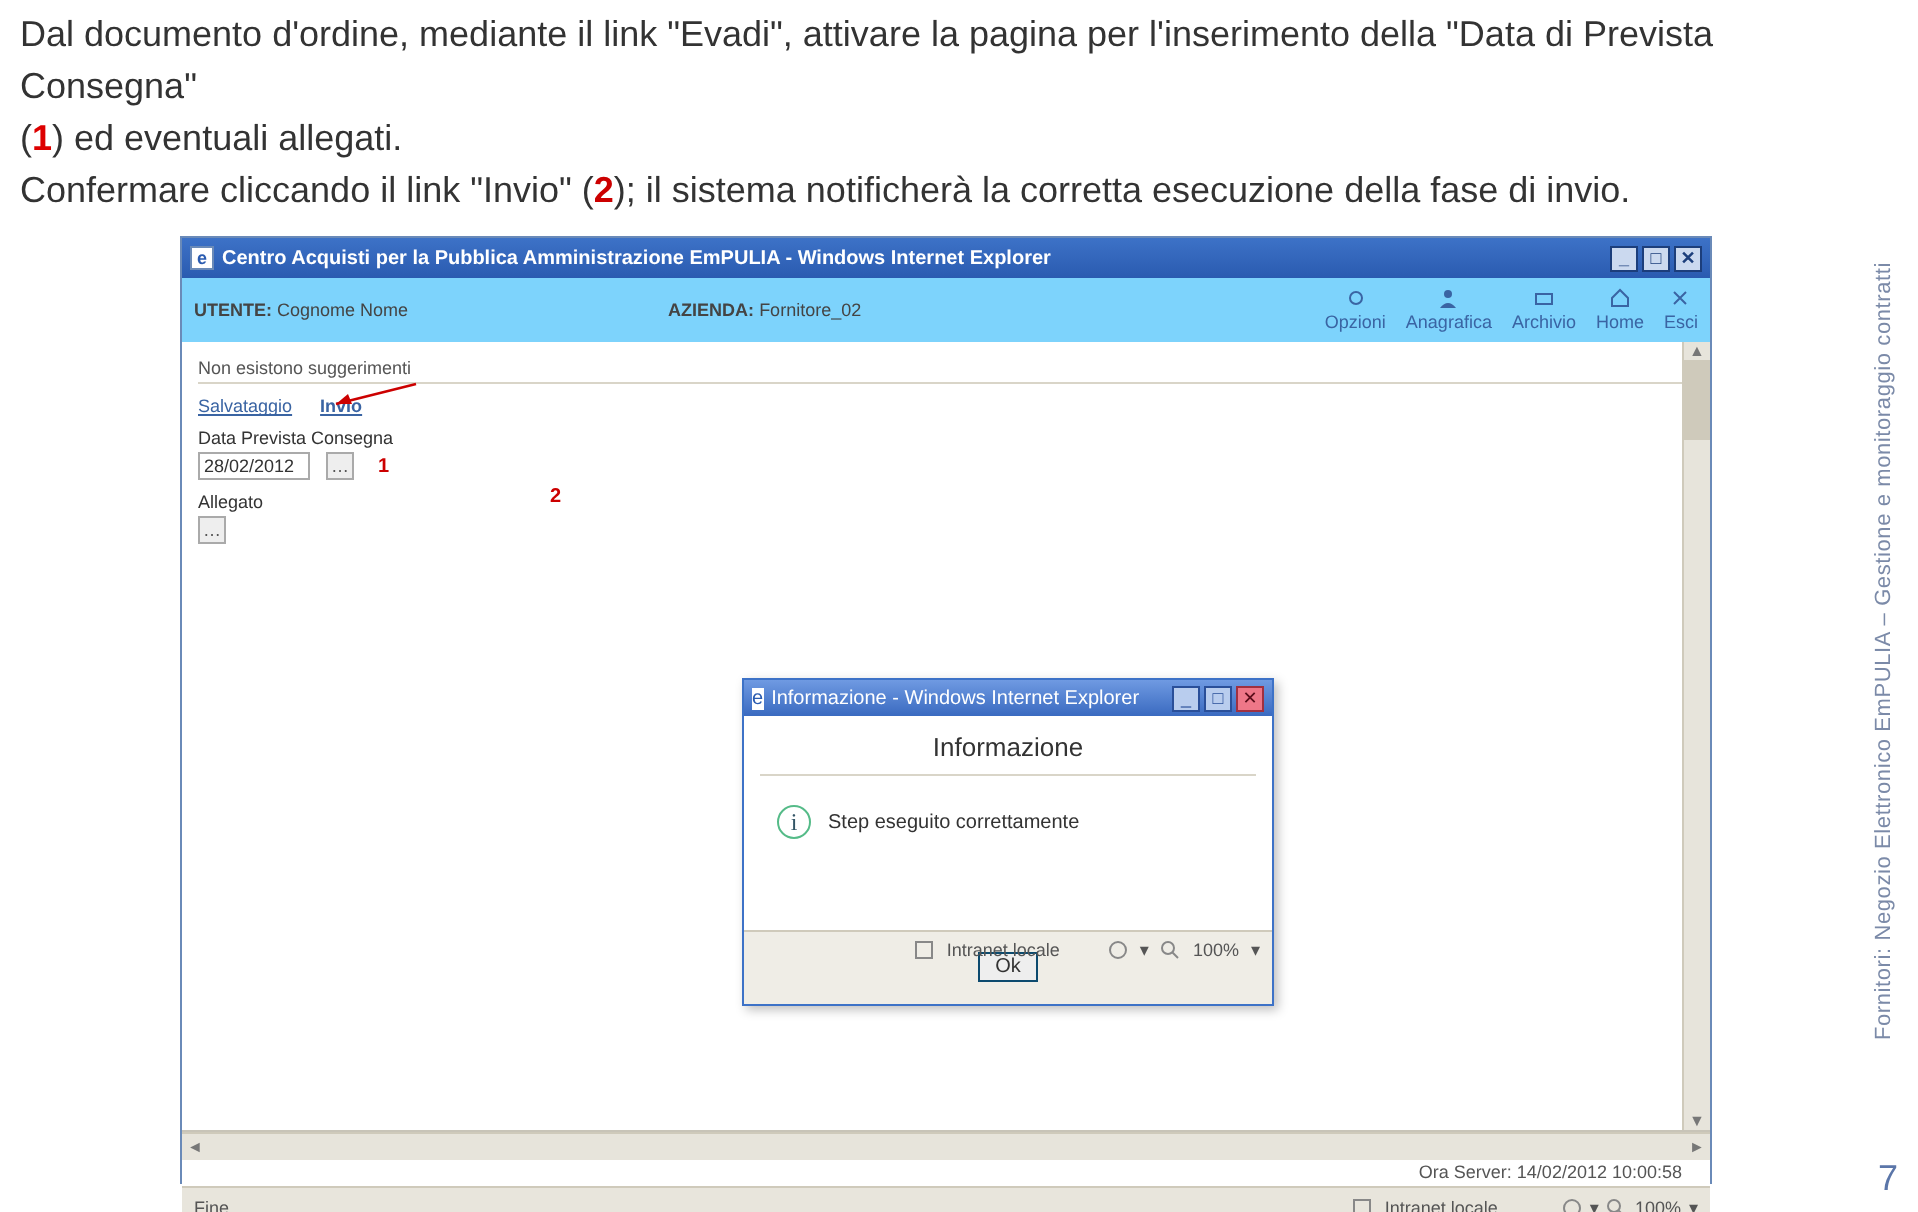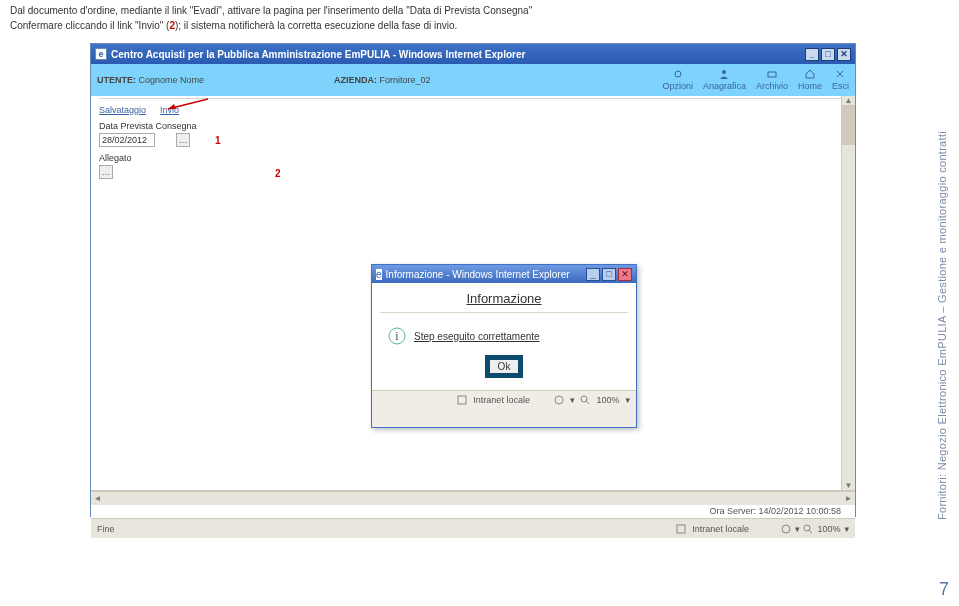--- a/index.html
+++ b/index.html
@@ -8,21 +8,21 @@
     padding: 0;
     font-family: Verdana, Arial, sans-serif;
     font-size: 12px;
     background: #fff;
     color: #333;
     width: 959px;
     height: 606px;
     position: relative;
     overflow: hidden;
   }
-  .topdesc { padding: 4px 10px 6px 10px; line-height: 1.45; font-size: 10px; }
+  .topdesc { padding: 4px 10px 6px 10px; line-height: 1.45; font-size: 18px; }
   .num1 { color: #d00; font-weight: bold; }
   .num2 { color: #c00; font-weight: bold; }
   .shot {
     margin: 4px 0 0 90px;
     width: 766px;
     height: 474px;
     border: 1px solid #6a8ab8;
     position: relative;
     background: #f1eee7;
   }
@@ -52,25 +52,25 @@
     height: 395px;
     overflow:hidden;
     border-bottom:1px solid #c8c4b8;
   }
   .hint { background:#fff9d1; border:1px solid #e7df9e; margin:4px; height:26px; display:flex; align-items:center; justify-content:flex-end; font-size:10px; color:#5b574a; padding:0 6px; gap:6px;}
   .hint .ii { font-family: Georgia, serif; font-style:italic; font-size:16px; color:#777;}
   .nosuggest { font-size:9px; color:#555; margin:8px 8px 2px 8px;}
   .hr { border-top:1px solid #d9d5c8; margin:2px 8px 6px 8px;}
   .actions { font-size:9px; margin:2px 8px; display:flex; gap:14px; }
   .actions a { color:#3a64a3; text-decoration:underline; cursor:pointer;}
-  .arrow2 { position:relative; }
+  .arrow2 { position:relative;font-weight:bold; }
   .arrow2 svg { position:absolute; left:2px; top:-8px; }
   .ann2 { position:absolute; left:184px; top:72px; color:#c00; font-size:10px; font-weight:bold;}
   .lbl { font-size:9px; color:#333; margin:6px 0 2px 8px;}
-  .dateline { display:flex; align-items:center; gap:21px; margin-left:8px;}
+  .dateline { display:flex; align-items:center; gap:8px; margin-left:8px;}
   .datefield { width:56px; height:14px; border:1px solid #aaa; font-size:9px; padding:0 2px; display:flex;align-items:center;}
   .smallbtn { width:14px; height:14px; border:1px solid #aaa; background:#eee; font-size:9px; display:flex;align-items:center;justify-content:center; color:#555;}
   .ann1 { color:#c00; font-size:10px; font-weight:bold; margin-left:4px;}
   .scrollv { position:absolute; right:0; top:0; bottom:0; width:14px; background:#e7e4db; border-left:1px solid #cfcabb; display:flex; flex-direction:column; justify-content:space-between; align-items:center; font-size:8px; color:#777;}
   .scrollv div { width:100%; text-align:center; }
   .scrollv .thumb { height:40px; background:#cfcabb; }
   .scrollh { height:14px; background:#e7e4db; border-top:1px solid #cfcabb; display:flex; align-items:center; font-size:8px; color:#777;}
   .scrollh .a { width:13px; text-align:center;}
   .scrollh .track { flex:1; }
   .ora { text-align:right; font-size:9px; color:#555; padding:1px 14px 2px 0; background:#fff;}
@@ -81,41 +81,44 @@
   
   .dialog {
     position:absolute; left:280px; top:220px; width:266px; height:164px;
     border:1px solid #3d72c7; background:#efede6;
     box-shadow: 2px 2px 5px rgba(0,0,0,0.25);
   }
   .dialog .dtitle { height:18px; background:linear-gradient(#6f9ae2,#3a6ac0); color:#fff; font-size:10px; display:flex; align-items:center; padding:0 4px; gap:4px;}
   .dialog .dtitle .winbtns { margin-left:auto; display:flex; gap:2px;}
   .dialog .dtitle .winbtns span { width:14px;height:13px;background:#b9cdee;border:1px solid #2a4f99;display:flex;align-items:center;justify-content:center;color:#2a4f99;font-size:9px;}
   .dialog .dtitle .winbtns .x { background:#e78; color:#5a0d1a; border-color:#a03040;}
-  .dialog .dbody { background:#fff; margin:0; height:108px; border-bottom:1px solid #cfcabb; padding:4px 8px;text-decoration:underline;}
+  .dialog .dbody { background:#fff; margin:0; height:108px; border-bottom:1px solid #cfcabb; padding:4px 8px;}
   .dialog .dbody .h { text-align:center; font-size:13px; color:#333; border-bottom:1px solid #d9d5c8; padding:4px 0 6px 0;}
   .dialog .dbody .row { display:flex; align-items:center; gap:8px; margin:14px 0 10px 8px; font-size:10px; color:#333;}
   .dialog .dbody .row .iico { width:18px;height:18px;}
   .dialog .dbody .okwrap { text-align:center;}
-  .dialog .dbody .okbtn { display:inline-block; border:5px solid #0c4a6e; background:#eee; padding:1px 8px; font-size:10px;}
+  .dialog .dbody .okbtn { display:inline-block; border:1px solid #0c4a6e; background:#eee; padding:1px 8px; font-size:10px;margin-top:46px;}
   .dialog .dstat { height:18px; display:flex; align-items:center; font-size:9px; color:#555; padding:0 6px; gap:6px;}
   .dialog .dstat .sp{flex:1;}
   .sideright {
     position:absolute; right:8px; top:100px; height:420px; width:18px;
     display:flex; flex-direction:column; align-items:center; justify-content:flex-end;
   }
   .sideright .vt { writing-mode: vertical-rl; transform: rotate(180deg); color:#7b8aa8; font-size:11px; letter-spacing:0.3px;}
   .pgnum { position:absolute; right:10px; bottom:6px; color:#5b76a9; font-size:18px;}
 </style>
 </head>
 <body>
 
 <div class="topdesc">
   <div>
     <span>Dal documento d'ordine, mediante il link "Evadi", attivare la pagina per l'inserimento della "Data di Prevista Consegna"</span>
+  </div>
+  <div>
+    <span>(</span><span class="num1">1</span><span>) ed eventuali allegati.</span>
   </div>
   <div>
     <span>Confermare cliccando il link "Invio" (</span><span class="num2">2</span><span>); il sistema notificherà la corretta esecuzione della fase di invio.</span>
   </div>
 </div>
 
 <div class="shot">
   <div class="titlebar">
     <span class="favicon">e</span>
     <span>Centro Acquisti per la Pubblica Amministrazione EmPULIA - Windows Internet Explorer</span>
@@ -161,20 +164,21 @@
     <span class="lnk">
         <svg viewBox="0 0 10 10">
           <path d="M2 2 L8 8 M8 2 L2 8" stroke="#3a64a3"></path>
         </svg>
         <span>Esci</span>
       </span>
   </div>
 
 
   <div class="canvas">
+    <div class="nosuggest">Non esistono suggerimenti</div>
     <div class="hr"></div>
 
     <div class="actions">
       <a>Salvataggio</a>
       <span class="arrow2">
         <a>Invio</a>
         <svg width="50" height="16">
           <line x1="46" y1="2" x2="6" y2="12" stroke="#c00" stroke-width="1.4"></line>
           <polygon points="6,12 12,7 14,12" fill="#c00"></polygon>
         </svg>

